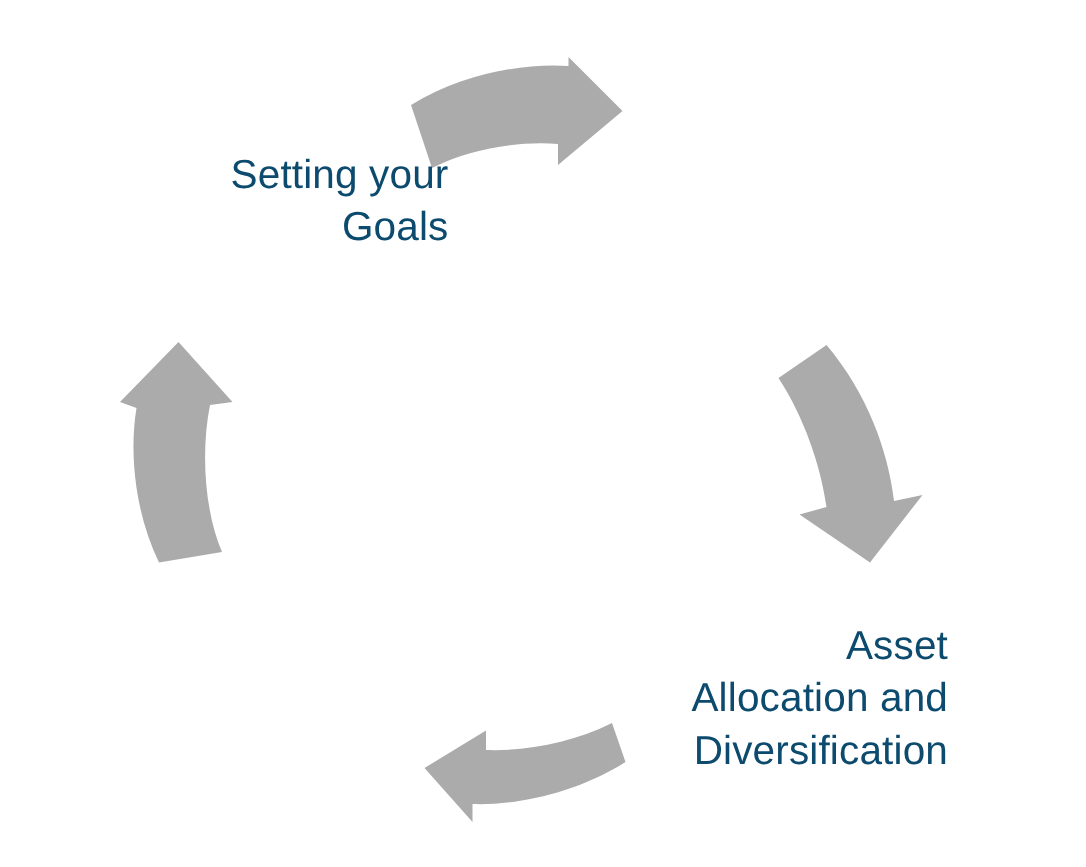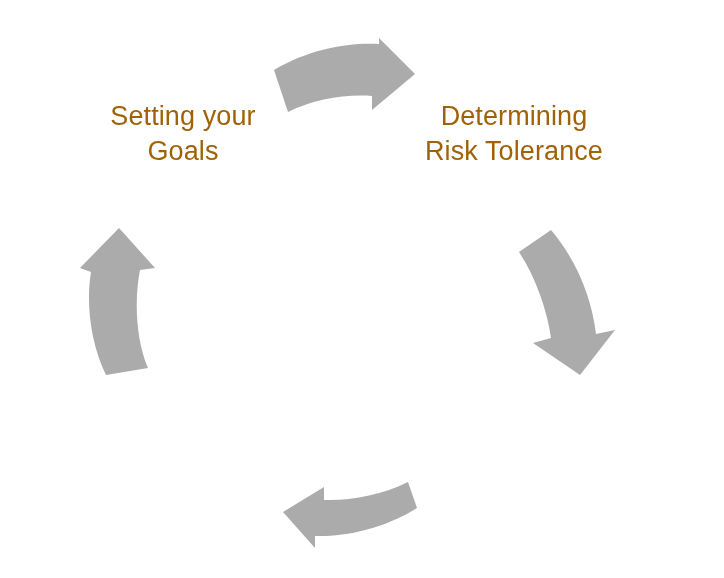--- a/index.html
+++ b/index.html
@@ -22,22 +22,22 @@
   }
   #cycle-svg {
     position: absolute;
     left: 0;
     top: 0;
     width: 724px;
     height: 578px;
   }
   .node-label {
     position: absolute;
-    text-align: center;
-    color: #a16207;
+    text-align: right;
+    color: #0c4a6e;
     font-family: "Liberation Sans", sans-serif;
     font-size: 27px;
     line-height: 35px;
     font-weight: 400;
     letter-spacing: 0.1px;
     white-space: pre-line;
     user-select: none;
   }
   
   #label-setting-goals {
@@ -104,18 +104,19 @@
              L 119,228
              L 155,268
              L 140,270
              C 134,300 136,340 148,368
              Z"></path>
   </svg>
 
   <div class="node-label" id="label-setting-goals">Setting your
 Goals</div>
 
-  <div class="node-label" id="label-risk-tolerance">Determining
-Risk Tolerance</div>
 
+  <div class="node-label" id="label-asset-allocation">Asset
+Allocation and
+Diversification</div>
 
 
 </div>
 
 </body></html>

